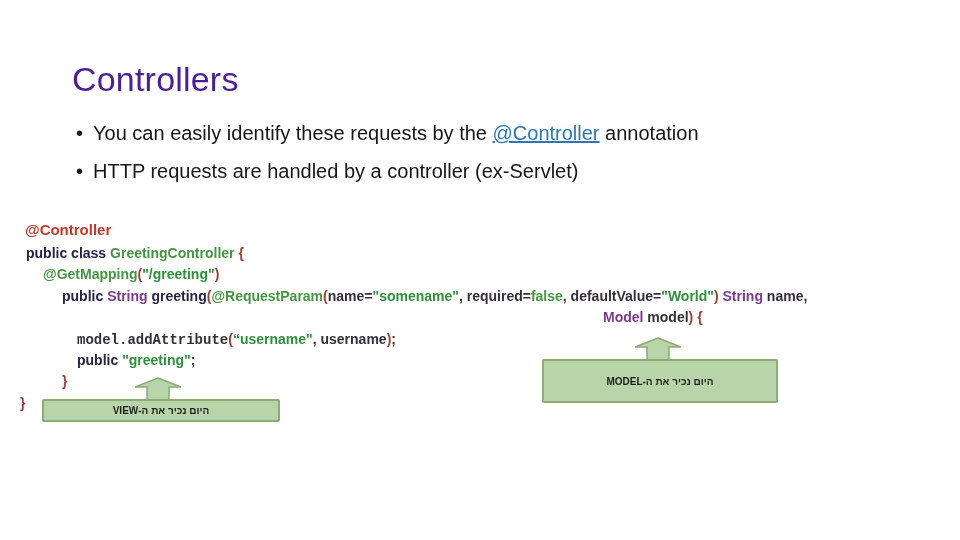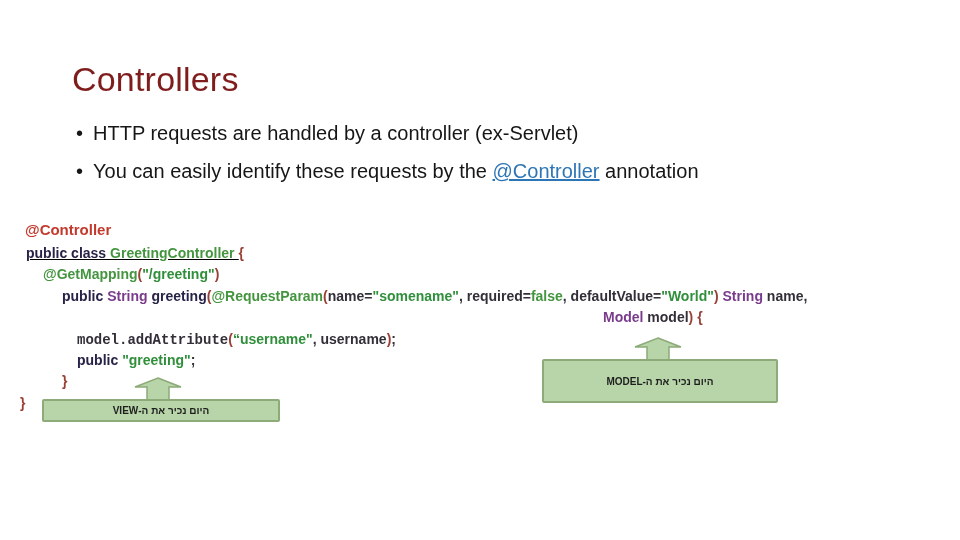--- a/index.html
+++ b/index.html
@@ -27,31 +27,31 @@
     border-radius:2px;direction:rtl;font-size:10px;font-weight:600;color:#1e1e1e;
     box-sizing:border-box;
   }
   .callout-arrow{position:absolute;}
 </style>
 </head>
 <body>
 
 <div class="slide">
 
-  <div class="title" style="color: #7f1d1d;">Controllers</div>
+  <div class="title" style="color: #4c1d95;">Controllers</div>
 
   <div class="bullets" id="bullets">
+      <div class="bullet" style="color: rgb(22, 22, 22);"><span class="marker">•</span><span>You can easily identify these requests by the </span><span class="link" style="color: rgb(46, 117, 182);">@Controller</span><span> annotation</span></div>
       <div class="bullet" style="color: rgb(22, 22, 22);"><span class="marker">•</span><span>HTTP requests are handled by a controller (ex-Servlet)</span></div>
-      <div class="bullet" style="color: rgb(22, 22, 22);"><span class="marker">•</span><span>You can easily identify these requests by the </span><span class="link" style="color: rgb(46, 117, 182);">@Controller</span><span> annotation</span></div>
     </div>
 
   <div class="code-header" style="color: rgb(194, 58, 44);">@Controller</div>
 
   <div class="code-lines" id="code-lines">
-      <div class="code-line" style="left: 6px; top: 0px; text-decoration: underline;"><span style="color: rgb(38, 35, 71);">public class </span><span style="color: rgb(68, 149, 63);">GreetingController </span><span style="color: rgb(153, 64, 54);">{</span></div>
+      <div class="code-line" style="left: 6px; top: 0px;"><span style="color: rgb(38, 35, 71);">public class </span><span style="color: rgb(68, 149, 63);">GreetingController </span><span style="color: rgb(153, 64, 54);">{</span></div>
       <div class="code-line" style="left: 23px; top: 21.4px;"><span style="color: rgb(68, 149, 63);">@GetMapping</span><span style="color: rgb(153, 64, 54);">(</span><span style="color: rgb(47, 143, 58);">"/greeting"</span><span style="color: rgb(153, 64, 54);">)</span></div>
       <div class="code-line" style="left: 42px; top: 42.8px;"><span style="color: rgb(38, 35, 71);">public </span><span style="color: rgb(122, 59, 141);">String </span><span style="color: rgb(38, 35, 71);">greeting</span><span style="color: rgb(153, 64, 54);">(</span><span style="color: rgb(68, 149, 63);">@RequestParam</span><span style="color: rgb(153, 64, 54);">(</span><span style="color: rgb(51, 46, 56);">name=</span><span style="color: rgb(47, 143, 58);">"somename"</span><span style="color: rgb(51, 46, 56);">, required=</span><span style="color: rgb(68, 149, 63);">false</span><span style="color: rgb(51, 46, 56);">, defaultValue=</span><span style="color: rgb(47, 143, 58);">"World"</span><span style="color: rgb(153, 64, 54);">) </span><span style="color: rgb(122, 59, 141);">String</span><span style="color: rgb(51, 46, 56);"> name,</span></div>
       <div class="code-line" style="left: 583px; top: 64.2px;"><span style="color: rgb(122, 59, 141);">Model</span><span style="color: rgb(51, 46, 56);"> model</span><span style="color: rgb(153, 64, 54);">) {</span></div>
       <div class="code-line" style="left: 57px; top: 85.6px;"><span style="color: rgb(51, 46, 56); font-family: Liberation Mono, monospace;">model.addAttribute</span><span style="color: rgb(153, 64, 54);">(</span><span style="color: rgb(47, 143, 58);">“username"</span><span style="color: rgb(51, 46, 56);">, username</span><span style="color: rgb(153, 64, 54);">)</span><span style="color: rgb(51, 46, 56);">;</span></div>
       <div class="code-line" style="left: 57px; top: 107px;"><span style="color: rgb(38, 35, 71);">public </span><span style="color: rgb(47, 143, 58);">"greeting"</span><span style="color: rgb(51, 46, 56);">;</span></div>
       <div class="code-line" style="left: 42px; top: 128.4px;"><span style="color: rgb(153, 64, 54);">}</span></div>
       <div class="code-line" style="left: 0px; top: 149.8px;"><span style="color: rgb(153, 64, 54);">}</span></div>
     </div>
 
   <svg class="callout-arrow" style="left:634px;top:337px" width="48" height="23">

